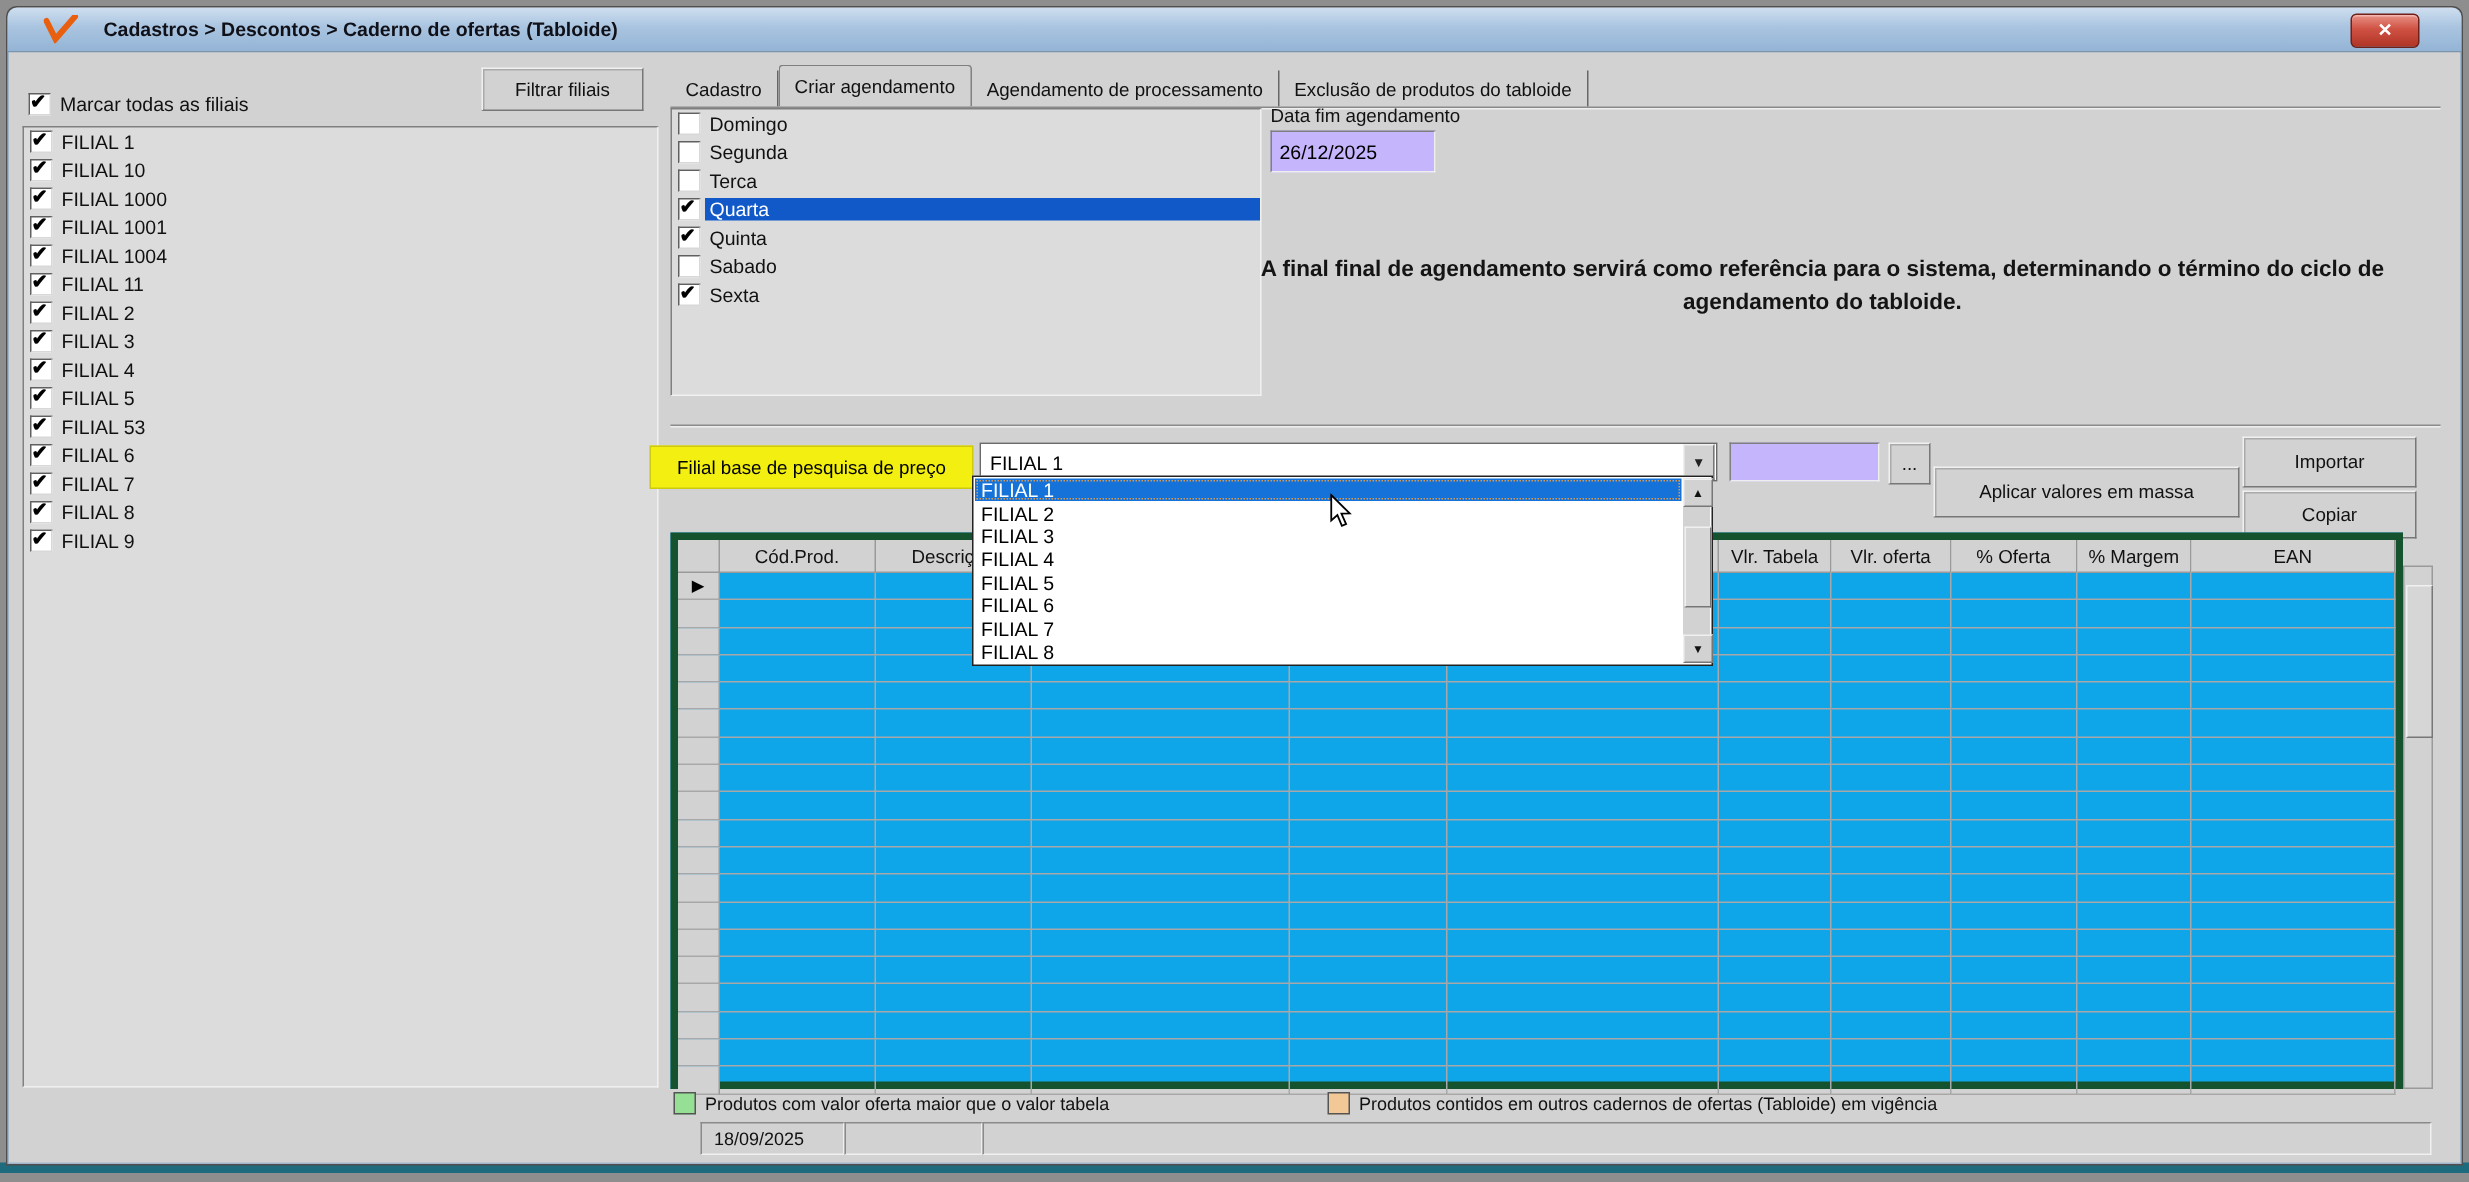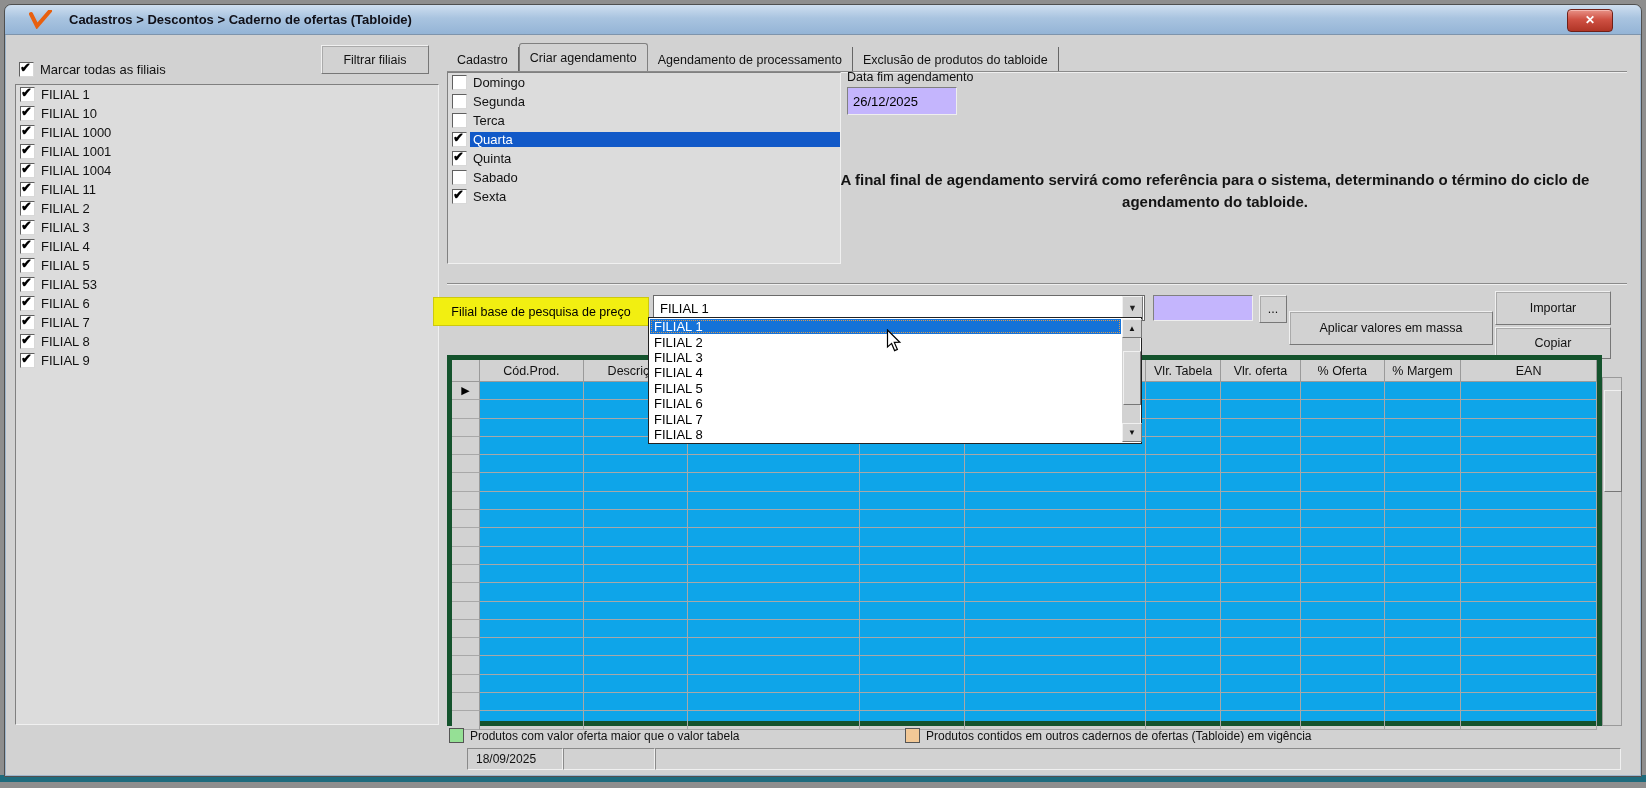--- a/index.html
+++ b/index.html
@@ -466,21 +466,21 @@
 
     <div class="sb abs" style="left:1597px;top:372px;width:20px;height:349px;box-sizing:border-box;">
       <div class="sb-thumb abs" style="left:1px;top:12px;width:16px;height:100px;"></div>
     </div>
 
     <div id="legend">
         <div class="legend-item abs" style="left: 444px; top: 723px;">
           <span class="swatch" style="background: rgb(149, 224, 149);"></span>
           <span>Produtos com valor oferta maior que o valor tabela</span>
         </div>
-        <div class="legend-item abs" style="left: 900px; top: 723px;">
+        <div class="legend-item abs" style="left: 880px; top: 723px;">
           <span class="swatch" style="background: rgb(242, 200, 150);"></span>
           <span>Produtos contidos em outros cadernos de ofertas (Tabloide) em vigência</span>
         </div>
       </div>
 
     <div class="status-seg abs" style="left:462px;top:743px;width:96px;height:22px;box-sizing:border-box;padding-left:8px;">18/09/2025</div>
     <div class="status-seg abs" style="left:558px;top:743px;width:92px;height:22px;box-sizing:border-box;"></div>
     <div class="status-seg abs" style="left:650px;top:743px;width:966px;height:22px;box-sizing:border-box;"></div>
   </div>
 

